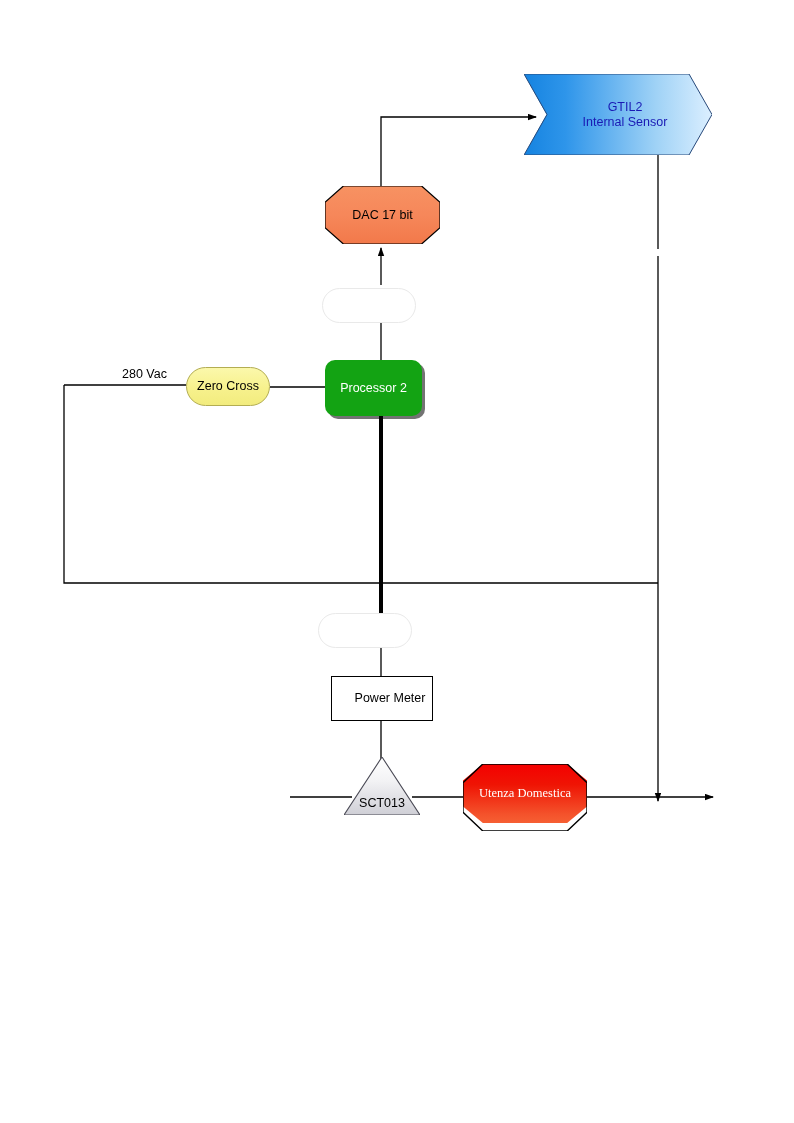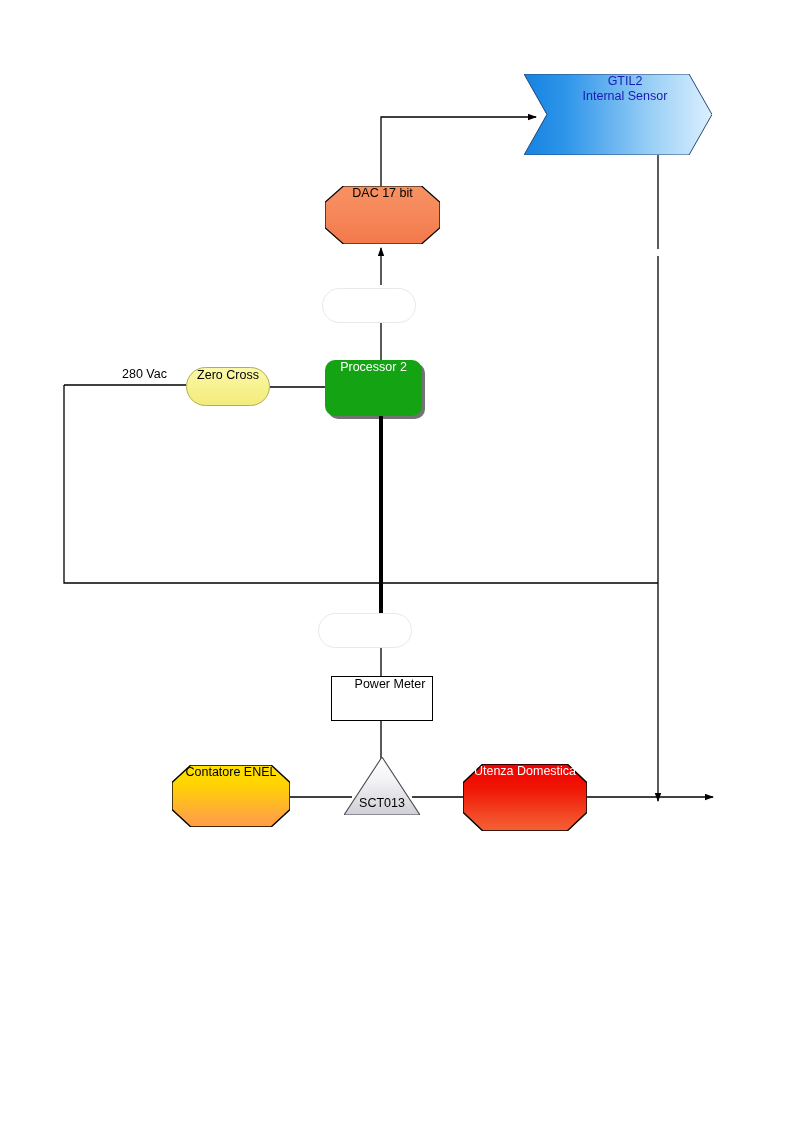--- a/index.html
+++ b/index.html
@@ -22,21 +22,21 @@
     position: absolute;
     left: 0;
     top: 0;
     width: 794px;
     height: 1123px;
     pointer-events: none;
   }
   .node {
     position: absolute;
     display: flex;
-    align-items: flex-start;
+    align-items: center;
     justify-content: center;
     text-align: center;
     box-sizing: border-box;
     line-height: 1.18;
     white-space: pre-line;
   }
   .node-label {
     position: relative;
     z-index: 2;
     display: block;
@@ -148,22 +148,22 @@
   }
   #contatore .shape {
     position: absolute; left: 0; top: 0; right: 0; bottom: 0;
     background: linear-gradient(to bottom, #ffe200 0%, #ffd400 30%, #ffa93c 80%, #ff9c45 100%);
     -webkit-clip-path: polygon(16% 0%, 84% 0%, 100% 28%, 100% 72%, 84% 100%, 16% 100%, 0% 72%, 0% 28%);
     clip-path: polygon(16% 0%, 84% 0%, 100% 28%, 100% 72%, 84% 100%, 16% 100%, 0% 72%, 0% 28%);
   }
 
   
   #utenza {
-    left: 463px; top: 764px; width: 124px; height: 67px;
-    font-size: 12.5px; color: #ffffff;
+    left: 463px; top: 764px; width: 124px; height: 59px;
+    font-size: 12.5px; color: #ffffff; font-family: Liberation Serif, serif;
   }
   #utenza .shape {
     position: absolute; left: 0; top: 0; right: 0; bottom: 0;
     background: linear-gradient(to bottom, #f40000 0%, #ef1404 35%, #f4522b 85%, #f65f33 100%);
     -webkit-clip-path: polygon(16% 0%, 84% 0%, 100% 28%, 100% 72%, 84% 100%, 16% 100%, 0% 72%, 0% 28%);
     clip-path: polygon(16% 0%, 84% 0%, 100% 28%, 100% 72%, 84% 100%, 16% 100%, 0% 72%, 0% 28%);
   }
 
   
   .wire-label {
@@ -250,27 +250,20 @@
   </div>
 
   <div class="node" id="sct013">
     <div class="shape"></div>
     <svg class="shape-outline" style="position:absolute;left:0;top:0;right:0;bottom:0;" viewBox="0 0 76 58" preserveAspectRatio="none">
       <polygon points="38,0 76,58 0,58" fill="none" stroke="#4a4a55" stroke-width="1.1"></polygon>
     </svg>
     <span class="node-label">SCT013</span>
   </div>
 
-  <div class="node" id="contatore">
-    <div class="shape"></div>
-    <svg class="shape-outline" style="position:absolute;left:0;top:0;right:0;bottom:0;" viewBox="0 0 118 62" preserveAspectRatio="none">
-      <polygon points="18.9,0 99.1,0 118,17.4 118,44.6 99.1,62 18.9,62 0,44.6 0,17.4" fill="none" stroke="#000000" stroke-width="1.4"></polygon>
-    </svg>
-    <span class="node-label">Contatore ENEL</span>
-  </div>
 
   <div class="node" id="utenza">
     <div class="shape"></div>
     <svg class="shape-outline" style="position:absolute;left:0;top:0;right:0;bottom:0;" viewBox="0 0 124 67" preserveAspectRatio="none">
       <polygon points="19.8,0 104.2,0 124,18.8 124,48.2 104.2,67 19.8,67 0,48.2 0,18.8" fill="none" stroke="#000000" stroke-width="1.4"></polygon>
     </svg>
     <span class="node-label">Utenza Domestica</span>
   </div>
 
   <div class="wire-label" id="label-220vac">280 Vac</div>

